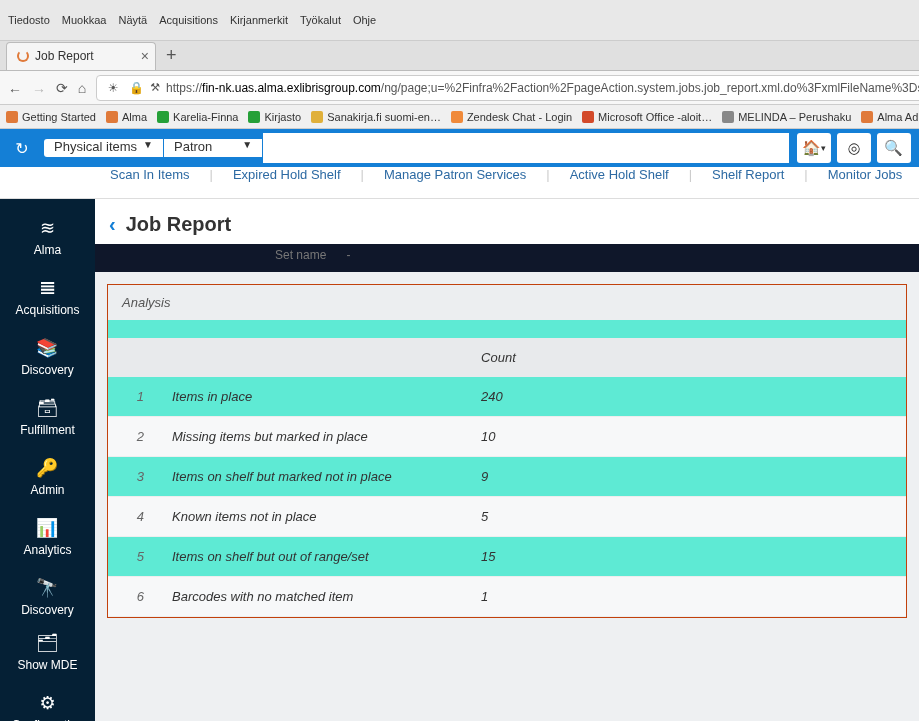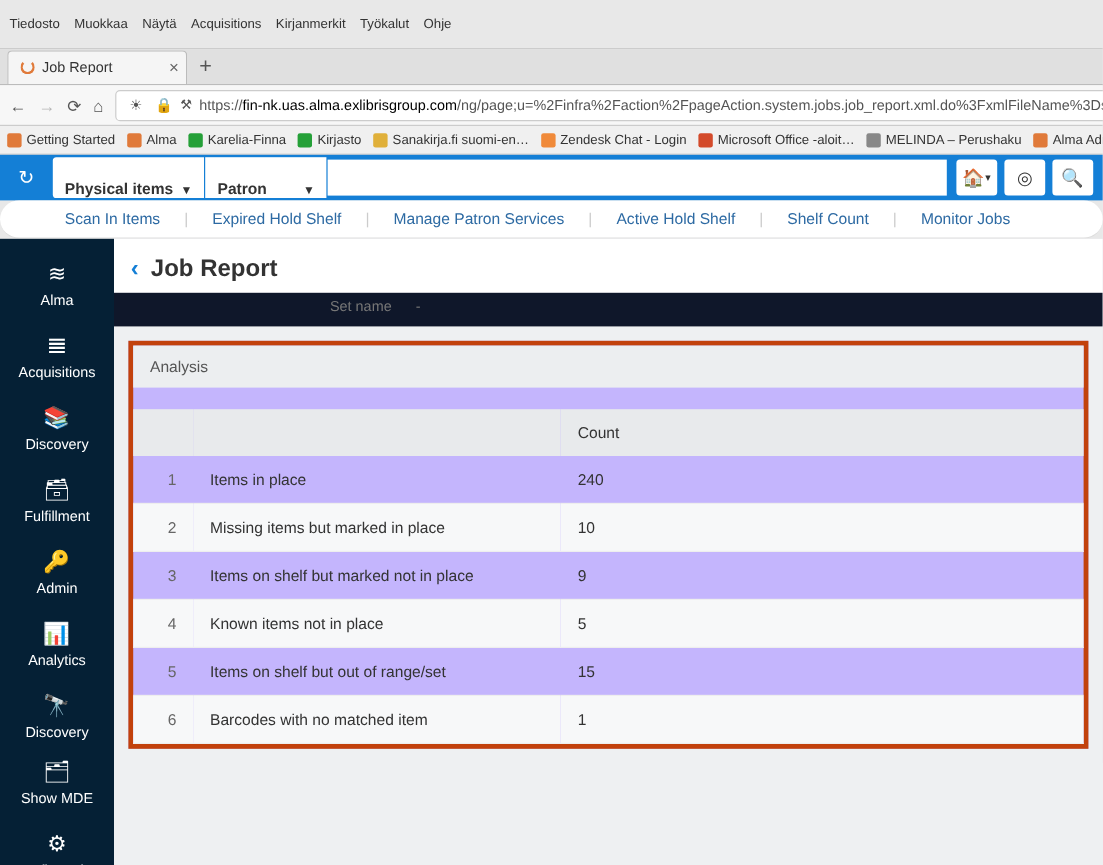--- a/index.html
+++ b/index.html
@@ -27,44 +27,44 @@
   
   .bookmark-bar { display: flex; align-items: center; height: 24px; background: #f0f0f0; border-bottom: 1px solid #ccc; padding: 0 6px; gap: 10px; font-size: 11px; overflow: hidden;}
   .bookmark { display: flex; align-items: center; gap: 4px; cursor: pointer; white-space: nowrap;}
   .bm-icon { width: 12px; height: 12px; display: inline-block; border-radius: 2px;}
 
   
   .app-top { display: flex; align-items: center; height: 38px; background: #147fd6; }
   .brand-box { display:flex; align-items:center; justify-content:center; width: 95px; height: 38px; background: #fff; }
   .brand-box .klogo { color:#25a038; font-weight:bold; font-size:14px; }
   .refresh-box { width: 44px; height: 30px; display: flex; align-items: center; justify-content: center; color: #fff; cursor: pointer; font-size: 16px;}
-  .scope-sel { display:flex; align-items:flex-end; background:#fff; height:34px; padding:0 10px; margin-right:1px; cursor:pointer; font-size:13px;font-weight:bold;}
+  .scope-sel { display:flex; align-items:flex-start; background:#fff; height:18px; padding:0 10px; margin-right:1px; cursor:pointer; font-size:13px;}
   .scope-sel .caret { margin-left:6px; font-size:10px;}
   .search-box { flex:1; background:#fff; height:30px; margin-right:8px;}
   .top-actions { display:flex; gap:6px; margin-right:8px;}
   .top-act { width:34px; height:30px; background:#fff; border-radius:3px; display:flex; align-items:center; justify-content:center; cursor:pointer; font-size:15px; color:#333;}
 
   
-  .quick-links { display:flex; align-items:center; gap:20px; height:32px; background:#fff; border-bottom:1px solid #ddd; padding-left: 54px; font-size:13px; color:#2d6aa3;border-radius:16px;}
+  .quick-links { display:flex; align-items:flex-start; gap:20px; height:32px; background:#fff; border-bottom:1px solid #ddd; padding-left: 110px; font-size:13px; color:#2d6aa3;}
   .quick-links span { cursor:pointer; }
   .quick-sep { color:#ccc; cursor:default;}
 
   
   .app-body { display:flex; height: calc(721px - 30px - 34px - 24px - 38px - 32px - 16px); }
   .sidebar { width: 95px; background:#052035; color:#fff; display:flex; flex-direction:column; align-items:center; padding-top:8px; position:relative;}
   .side-item { width:100%; text-align:center; padding:10px 0; cursor:pointer; font-size:12px;}
   .side-item .sicon { font-size:18px; display:block; margin-bottom:4px;}
   .side-bottom { position:absolute; bottom:4px; width:100%;}
 
   .content { flex:1; background:#eef0f2; overflow:auto; }
   .page-header { display:flex; align-items:center; gap:10px; padding: 14px 14px 8px 14px; background:#fff;}
   .back-chev { color:#147fd6; font-size:20px; cursor:pointer; font-weight:bold;}
   .page-title { font-size:20px; font-weight:bold; color:#333;}
   .meta-row { background:#0f172a; padding: 4px 14px 10px 180px; font-size:12px; color:#777; display:flex; gap:20px;}
-  .panel { margin: 12px; background:#c4b5fd; border:4px solid #c2410c;}
+  .panel { margin: 12px; background:#5eead4; border:1px solid #c2410c;font-style:italic;}
   .panel-head { background:#eceef0; padding:10px 14px; font-size:13px; color:#555;}
   .tbl { width:100%; border-collapse: collapse; margin-top: 18px;}
   .tbl th { background:#e8eaec; text-align:left; padding:12px 14px; font-weight:normal; color:#333; font-size:13px;margin-top:20px;}
   .tbl td { padding:12px 14px; border-bottom:1px solid #eee; font-size:13px; color:#333;}
   .tbl tr:nth-child(even) td { background:#f7f8f9;}
   .tbl .col-idx { width:50px; text-align:right; color:#666;}
   .tbl .col-cnt { width:55%;}
 </style>
 </head>
 <body>
@@ -153,21 +153,21 @@
 
 <div class="quick-links" id="qlinks">
     <span>Scan In Items</span>
     <span class="quick-sep">|</span>
     <span>Expired Hold Shelf</span>
     <span class="quick-sep">|</span>
     <span>Manage Patron Services</span>
     <span class="quick-sep">|</span>
     <span>Active Hold Shelf</span>
     <span class="quick-sep">|</span>
-    <span>Shelf Count</span>
+    <span>Shelf Report</span>
     <span class="quick-sep">|</span>
     <span>Monitor Jobs</span>
   </div>
 
 <div class="app-body">
   <div class="sidebar">
     <div id="side-main">
         <div class="side-item">
   <span class="sicon">≋</span>
   <span>Alma</span></div>

